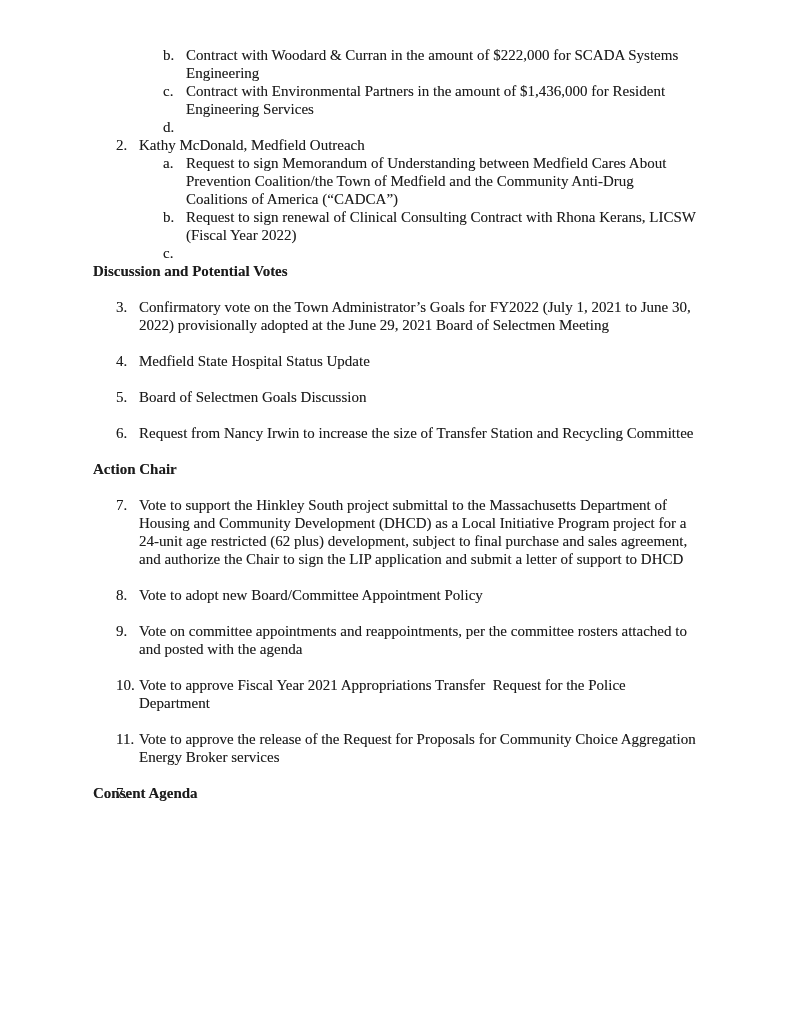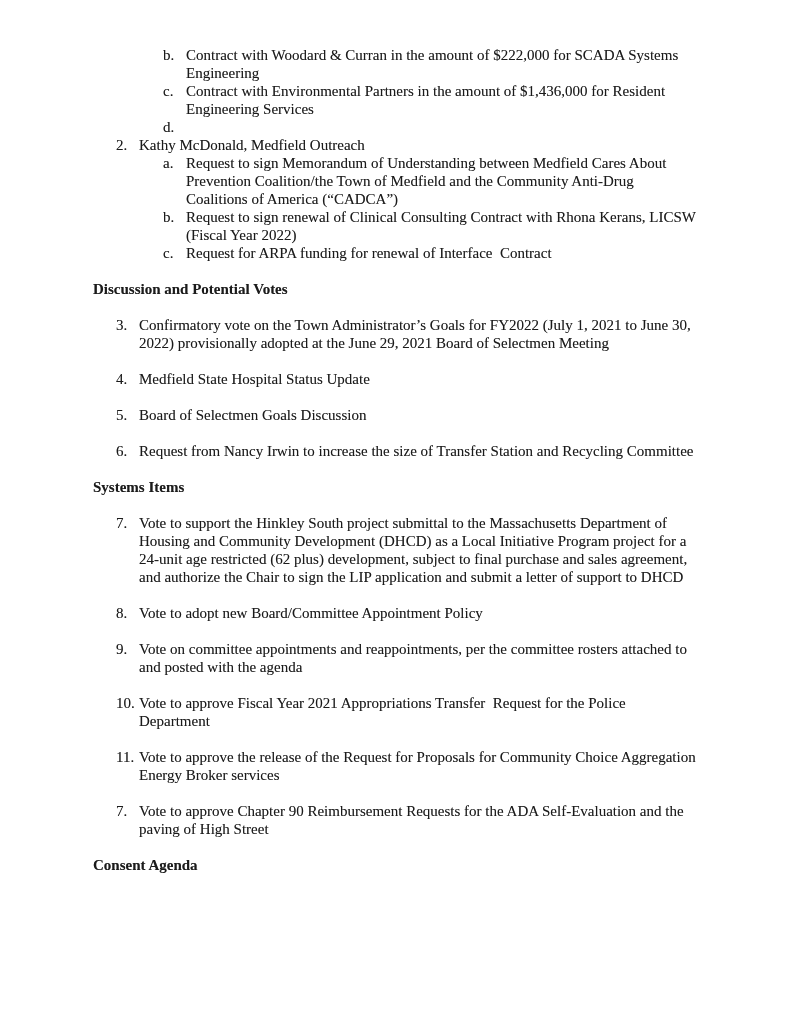--- a/index.html
+++ b/index.html
@@ -48,49 +48,49 @@
   <div class="content">
       <div class="block">
         <div class="li l2"><span class="marker">b.</span><span class="text">Contract with Woodard &amp; Curran in the amount of $222,000 for SCADA Systems Engineering</span></div>
         <div class="li l2"><span class="marker">c.</span><span class="text">Contract with Environmental Partners in the amount of $1,436,000 for Resident Engineering Services</span></div>
         <div class="li l2"><span class="marker">d.</span></div>
       </div>
       <div class="block">
         <div class="li l1"><span class="marker">2.</span><span class="text">Kathy McDonald, Medfield Outreach</span></div>
         <div class="li l2"><span class="marker">a.</span><span class="text">Request to sign Memorandum of Understanding between Medfield Cares About Prevention Coalition/the Town of Medfield and the Community Anti-Drug Coalitions of America (“CADCA”)</span></div>
         <div class="li l2"><span class="marker">b.</span><span class="text">Request to sign renewal of Clinical Consulting Contract with Rhona Kerans, LICSW  (Fiscal Year 2022)</span></div>
-        <div class="li l2"><span class="marker">c.</span><span class="text">Request for ARPA funding for renewal of Interface  Contract</span></div>
+        <div class="li l2"><span class="marker">c.</span></div>
       </div>
       <div class="heading">Discussion and Potential Votes</div>
       <div class="block">
         <div class="li l1"><span class="marker">3.</span><span class="text">Confirmatory vote on the Town Administrator’s Goals for FY2022 (July 1, 2021 to June 30, 2022) provisionally adopted at the June 29, 2021 Board of Selectmen Meeting</span></div>
       </div>
       <div class="block">
         <div class="li l1"><span class="marker">4.</span><span class="text">Medfield State Hospital Status Update</span></div>
       </div>
       <div class="block">
         <div class="li l1"><span class="marker">5.</span><span class="text">Board of Selectmen Goals Discussion</span></div>
       </div>
       <div class="block">
         <div class="li l1"><span class="marker">6.</span><span class="text">Request from Nancy Irwin to increase the size of Transfer Station and Recycling Committee</span></div>
       </div>
-      <div class="heading">Systems Items</div>
+      <div class="heading">Action Chair</div>
       <div class="block">
         <div class="li l1"><span class="marker">7.</span><span class="text">Vote to support the Hinkley South project submittal to the Massachusetts Department of Housing and Community Development (DHCD) as a Local Initiative Program project for a 24-unit age restricted (62 plus) development, subject to final purchase and sales agreement, and authorize the Chair to sign the LIP application and submit a letter of support to DHCD</span></div>
       </div>
       <div class="block">
         <div class="li l1"><span class="marker">8.</span><span class="text">Vote to adopt new Board/Committee Appointment Policy</span></div>
       </div>
       <div class="block">
         <div class="li l1"><span class="marker">9.</span><span class="text">Vote on committee appointments and reappointments, per the committee rosters attached to and posted with the agenda</span></div>
       </div>
       <div class="block">
         <div class="li l1"><span class="marker">10.</span><span class="text">Vote to approve Fiscal Year 2021 Appropriations Transfer  Request for the Police Department</span></div>
       </div>
       <div class="block">
         <div class="li l1"><span class="marker">11.</span><span class="text">Vote to approve the release of the Request for Proposals for Community Choice Aggregation Energy Broker services</span></div>
       </div>
       <div class="block">
-        <div class="li l1"><span class="marker">7.</span><span class="text">Vote to approve Chapter 90 Reimbursement Requests for the ADA Self-Evaluation and the paving of High Street</span></div>
+        <div class="li l1"><span class="marker">7.</span></div>
       </div>
       <div class="heading">Consent Agenda</div>
     </div>
 </div>
 
 </body></html>

